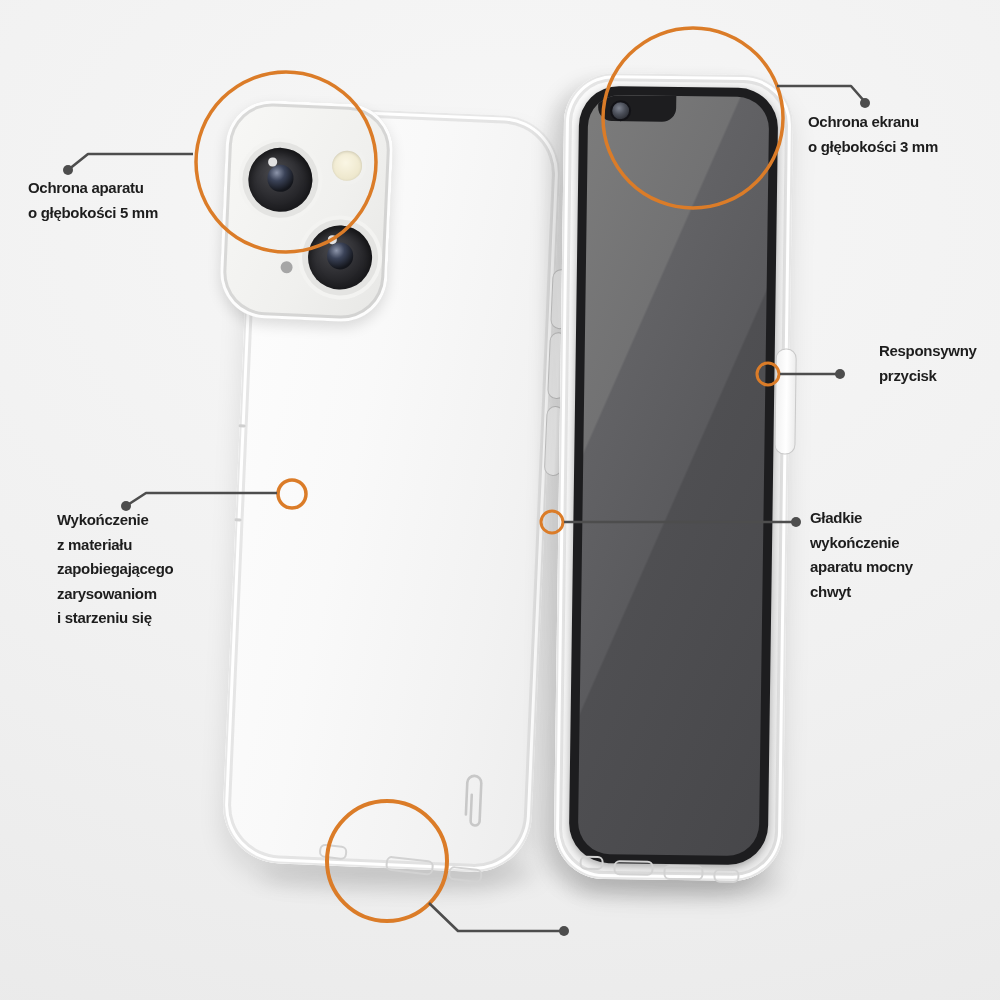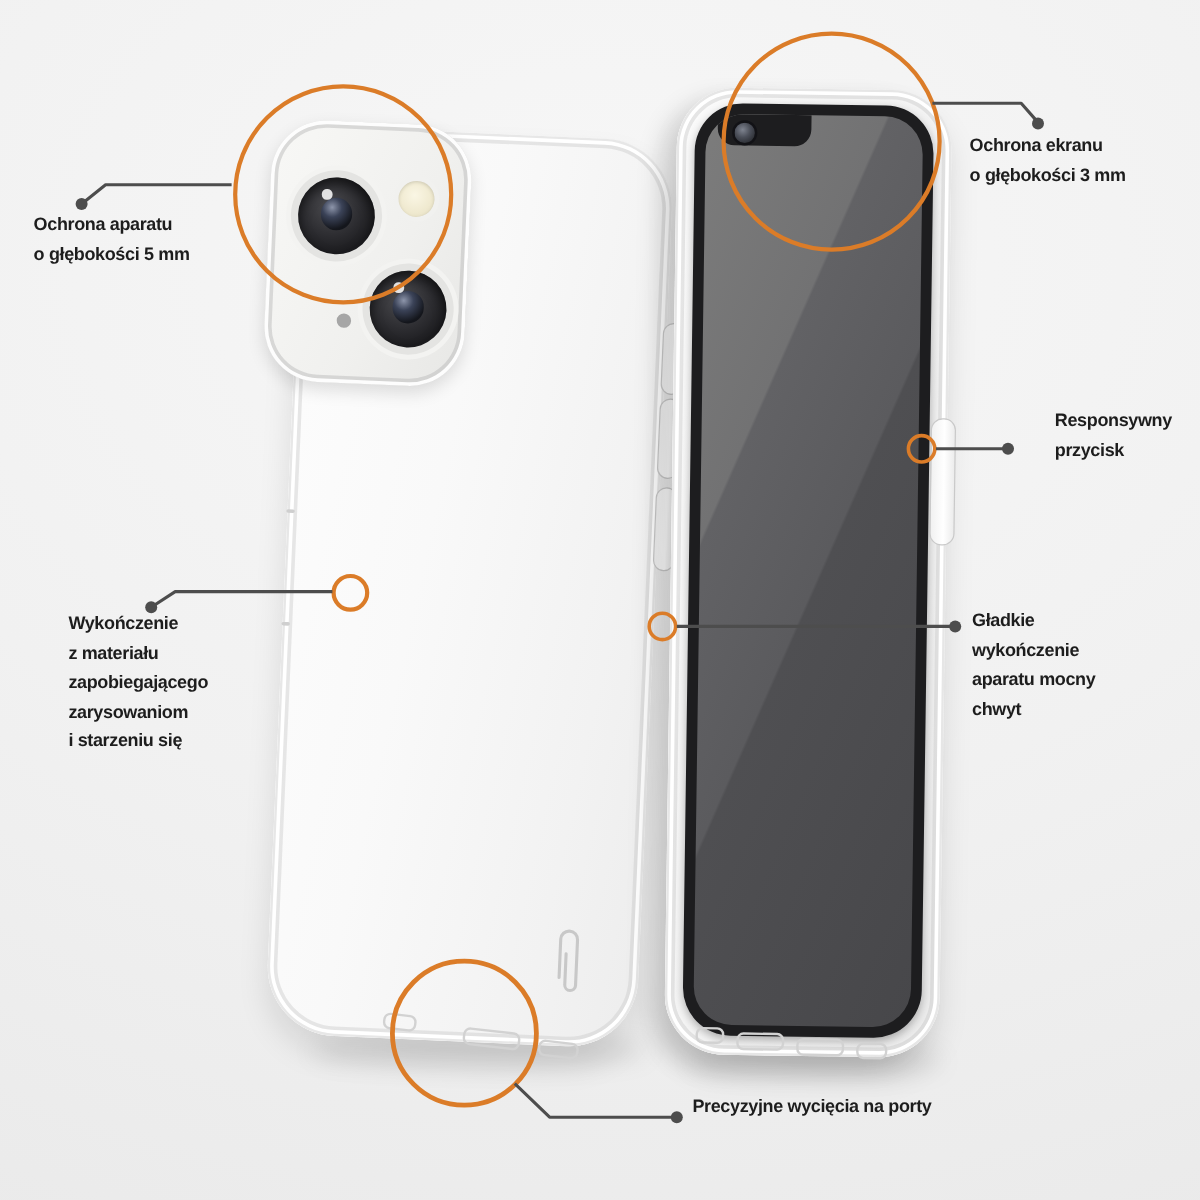--- a/index.html
+++ b/index.html
@@ -155,14 +155,13 @@
 przycisk</div>
   <div class="label" style="left:57px;top:508px;">Wykończenie
 z materiału
 zapobiegającego
 zarysowaniom
 i starzeniu się</div>
   <div class="label" style="left:810px;top:506px;">Gładkie
 wykończenie
 aparatu mocny
 chwyt</div>
-  <div class="label" style="left:577px;top:911px;">Precyzyjne wycięcia na porty</div>
 </div>
 
 </body></html>

